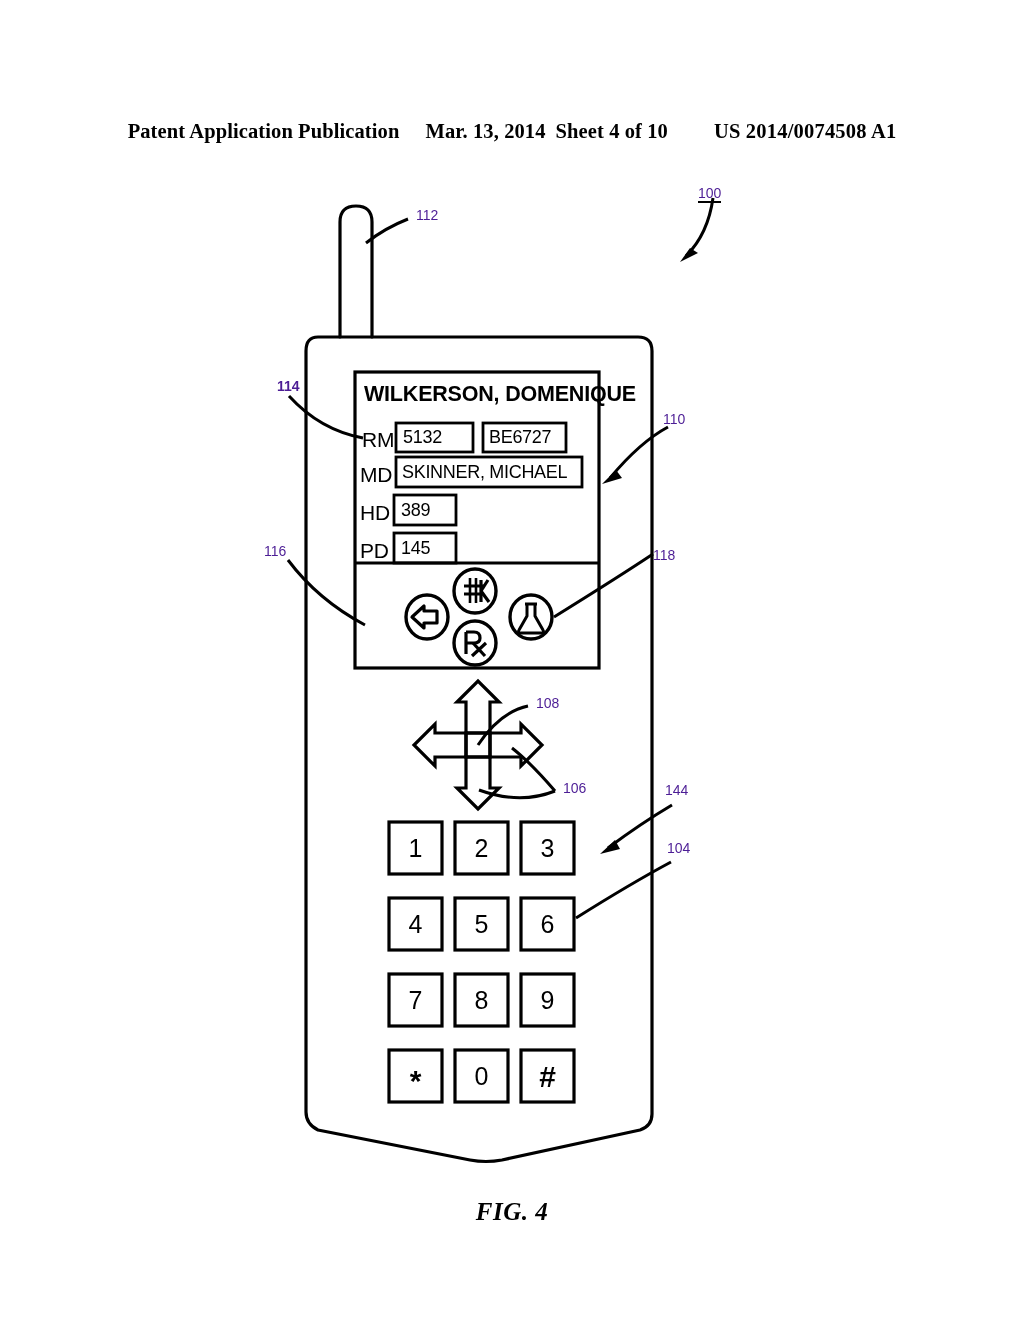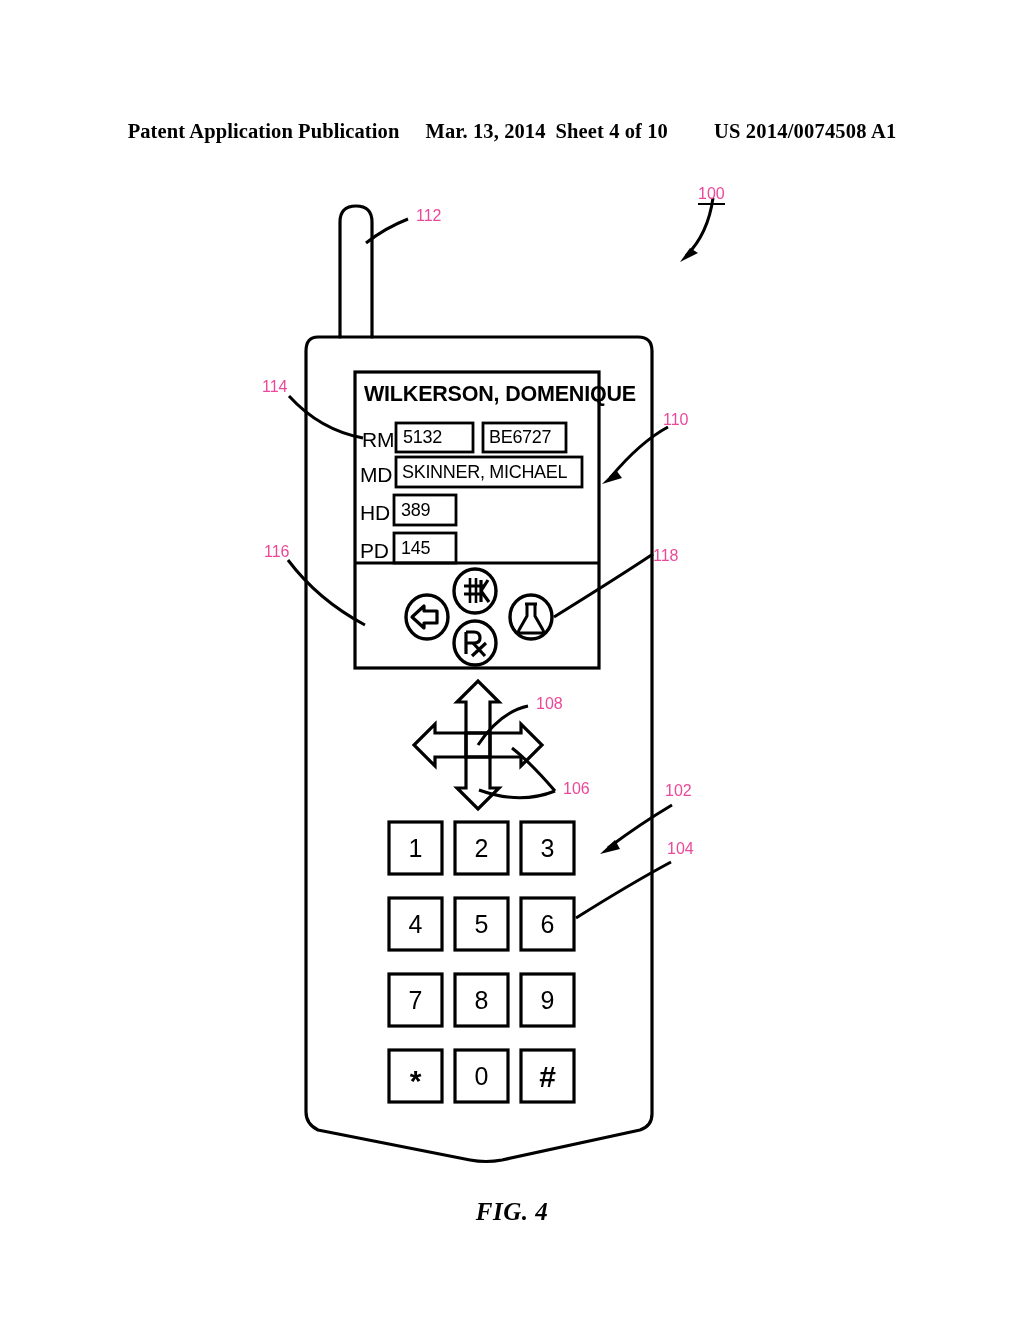--- a/index.html
+++ b/index.html
@@ -47,22 +47,22 @@
   .figure svg {
     position: absolute;
     left: 0;
     top: 0;
   }
 
   
   .lbl {
     position: absolute;
     font-family: "Liberation Sans", sans-serif;
-    font-size: 16px;
-    color: #ec4899;
+    font-size: 14px;
+    color: #4c1d95;
     white-space: nowrap;
     line-height: 1;
   }
   .lbl-100 {
     border-bottom: 2.2px solid #000;
     padding-bottom: 1px;
   }
 
   .patient-name {
     position: absolute;
@@ -234,27 +234,27 @@
 
     <path d="M 672,805 Q 640,824 608,848"></path>
     <path d="M 600,854 L 620,849 L 615,840 Z" fill="#000" stroke="none"></path>
 
     <path d="M 671,862 Q 630,884 576,918"></path>
   </g>
 </svg>
 
 <div class="lbl lbl-100" style="left:698px; top:186px;">100</div>
 <div class="lbl" style="left:416px; top:208px;">112</div>
-<div class="lbl" style="left:262px; top:379px;">114</div>
+<div class="lbl" style="left:277px; top:379px;font-weight:bold;">114</div>
 <div class="lbl" style="left:663px; top:412px;">110</div>
 <div class="lbl" style="left:264px; top:544px;">116</div>
 <div class="lbl" style="left:653px; top:548px;">118</div>
 <div class="lbl" style="left:536px; top:696px;">108</div>
 <div class="lbl" style="left:563px; top:781px;">106</div>
-<div class="lbl" style="left:665px; top:783px;">102</div>
+<div class="lbl" style="left:665px; top:783px;">144</div>
 <div class="lbl" style="left:667px; top:841px;">104</div>
 
 <div class="patient-name" style="left:364px; top:384px;">WILKERSON, DOMENIQUE</div>
 
 <div class="fld-label" style="left:362px; top:429px;">RM</div>
 <div class="fld-value" style="left:403px; top:428px;">5132</div>
 <div class="fld-value" style="left:489px; top:428px;">BE6727</div>
 
 <div class="fld-label" style="left:360px; top:464px;">MD</div>
 <div class="fld-value" style="left:402px; top:463px;">SKINNER, MICHAEL</div>

